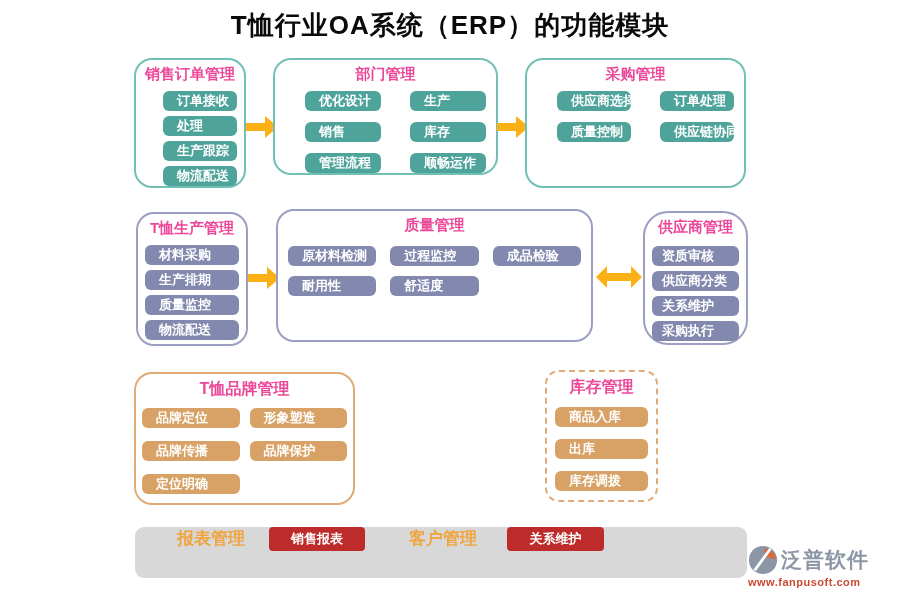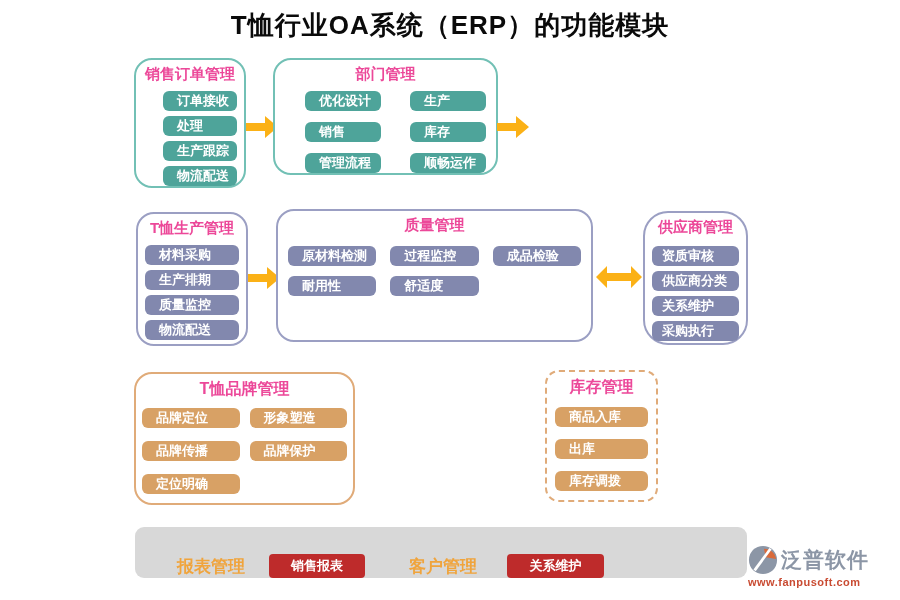--- a/index.html
+++ b/index.html
@@ -30,21 +30,21 @@
     height:20px;border-radius:6px;display:flex;align-items:center;
     padding-left:14px;box-sizing:border-box;color:#ffffff;
     font-size:13px;font-weight:bold;white-space:nowrap;overflow:hidden;
   }
   .chip.teal-chip{background:#4ea49a;margin-left:20px;}
   .chip.purple-chip{background:#8288ae;}
   .chip.orange-chip{background:#d8a165;}
   .arrow{position:absolute;line-height:0;}
   .footer-bar{
     position:absolute;left:135px;top:527px;width:612px;height:51px;
-    background:#d8d8d8;border-radius:9px;display:flex;align-items:flex-end;
+    background:#d8d8d8;border-radius:9px;display:flex;align-items:flex-start;
     box-sizing:border-box;
   }
   .footer-label{font-size:17px;font-weight:bold;color:#f0a43c;white-space:nowrap;}
   .footer-btn{
     background:#be2b2b;color:#fff;font-size:13px;font-weight:bold;
     border-radius:4px;height:24px;display:flex;align-items:center;justify-content:center;
     white-space:nowrap;
   }
   .logo{position:absolute;left:748px;top:544px;width:150px;}
   .logo-row{display:flex;align-items:center;gap:3px;}
@@ -85,20 +85,29 @@
       <div class="chip teal-chip">顺畅运作</div>
     </div>
   </section>
 
   <div class="arrow" style="left:497px;top:116px;">
     <svg width="32" height="22" viewBox="0 0 32 22">
         <path d="M0 7 H19 V0 L32 11 L19 22 V15 H0 Z" fill="#fbb116"></path>
       </svg>
   </div>
 
+  <section class="box teal" style="left:525px;top:58px;width:221px;height:130px;">
+    <div class="box-title">采购管理</div>
+    <div class="grid2">
+      <div class="chip teal-chip">供应商选择</div>
+      <div class="chip teal-chip">订单处理</div>
+      <div class="chip teal-chip">质量控制</div>
+      <div class="chip teal-chip">供应链协同</div>
+    </div>
+  </section>
 
   <section class="box purple" style="left:136px;top:212px;width:112px;height:134px;">
     <div class="box-title">T恤生产管理</div>
     <div class="stack">
       <div class="chip purple-chip">材料采购</div>
       <div class="chip purple-chip">生产排期</div>
       <div class="chip purple-chip">质量监控</div>
       <div class="chip purple-chip">物流配送</div>
     </div>
   </section>

